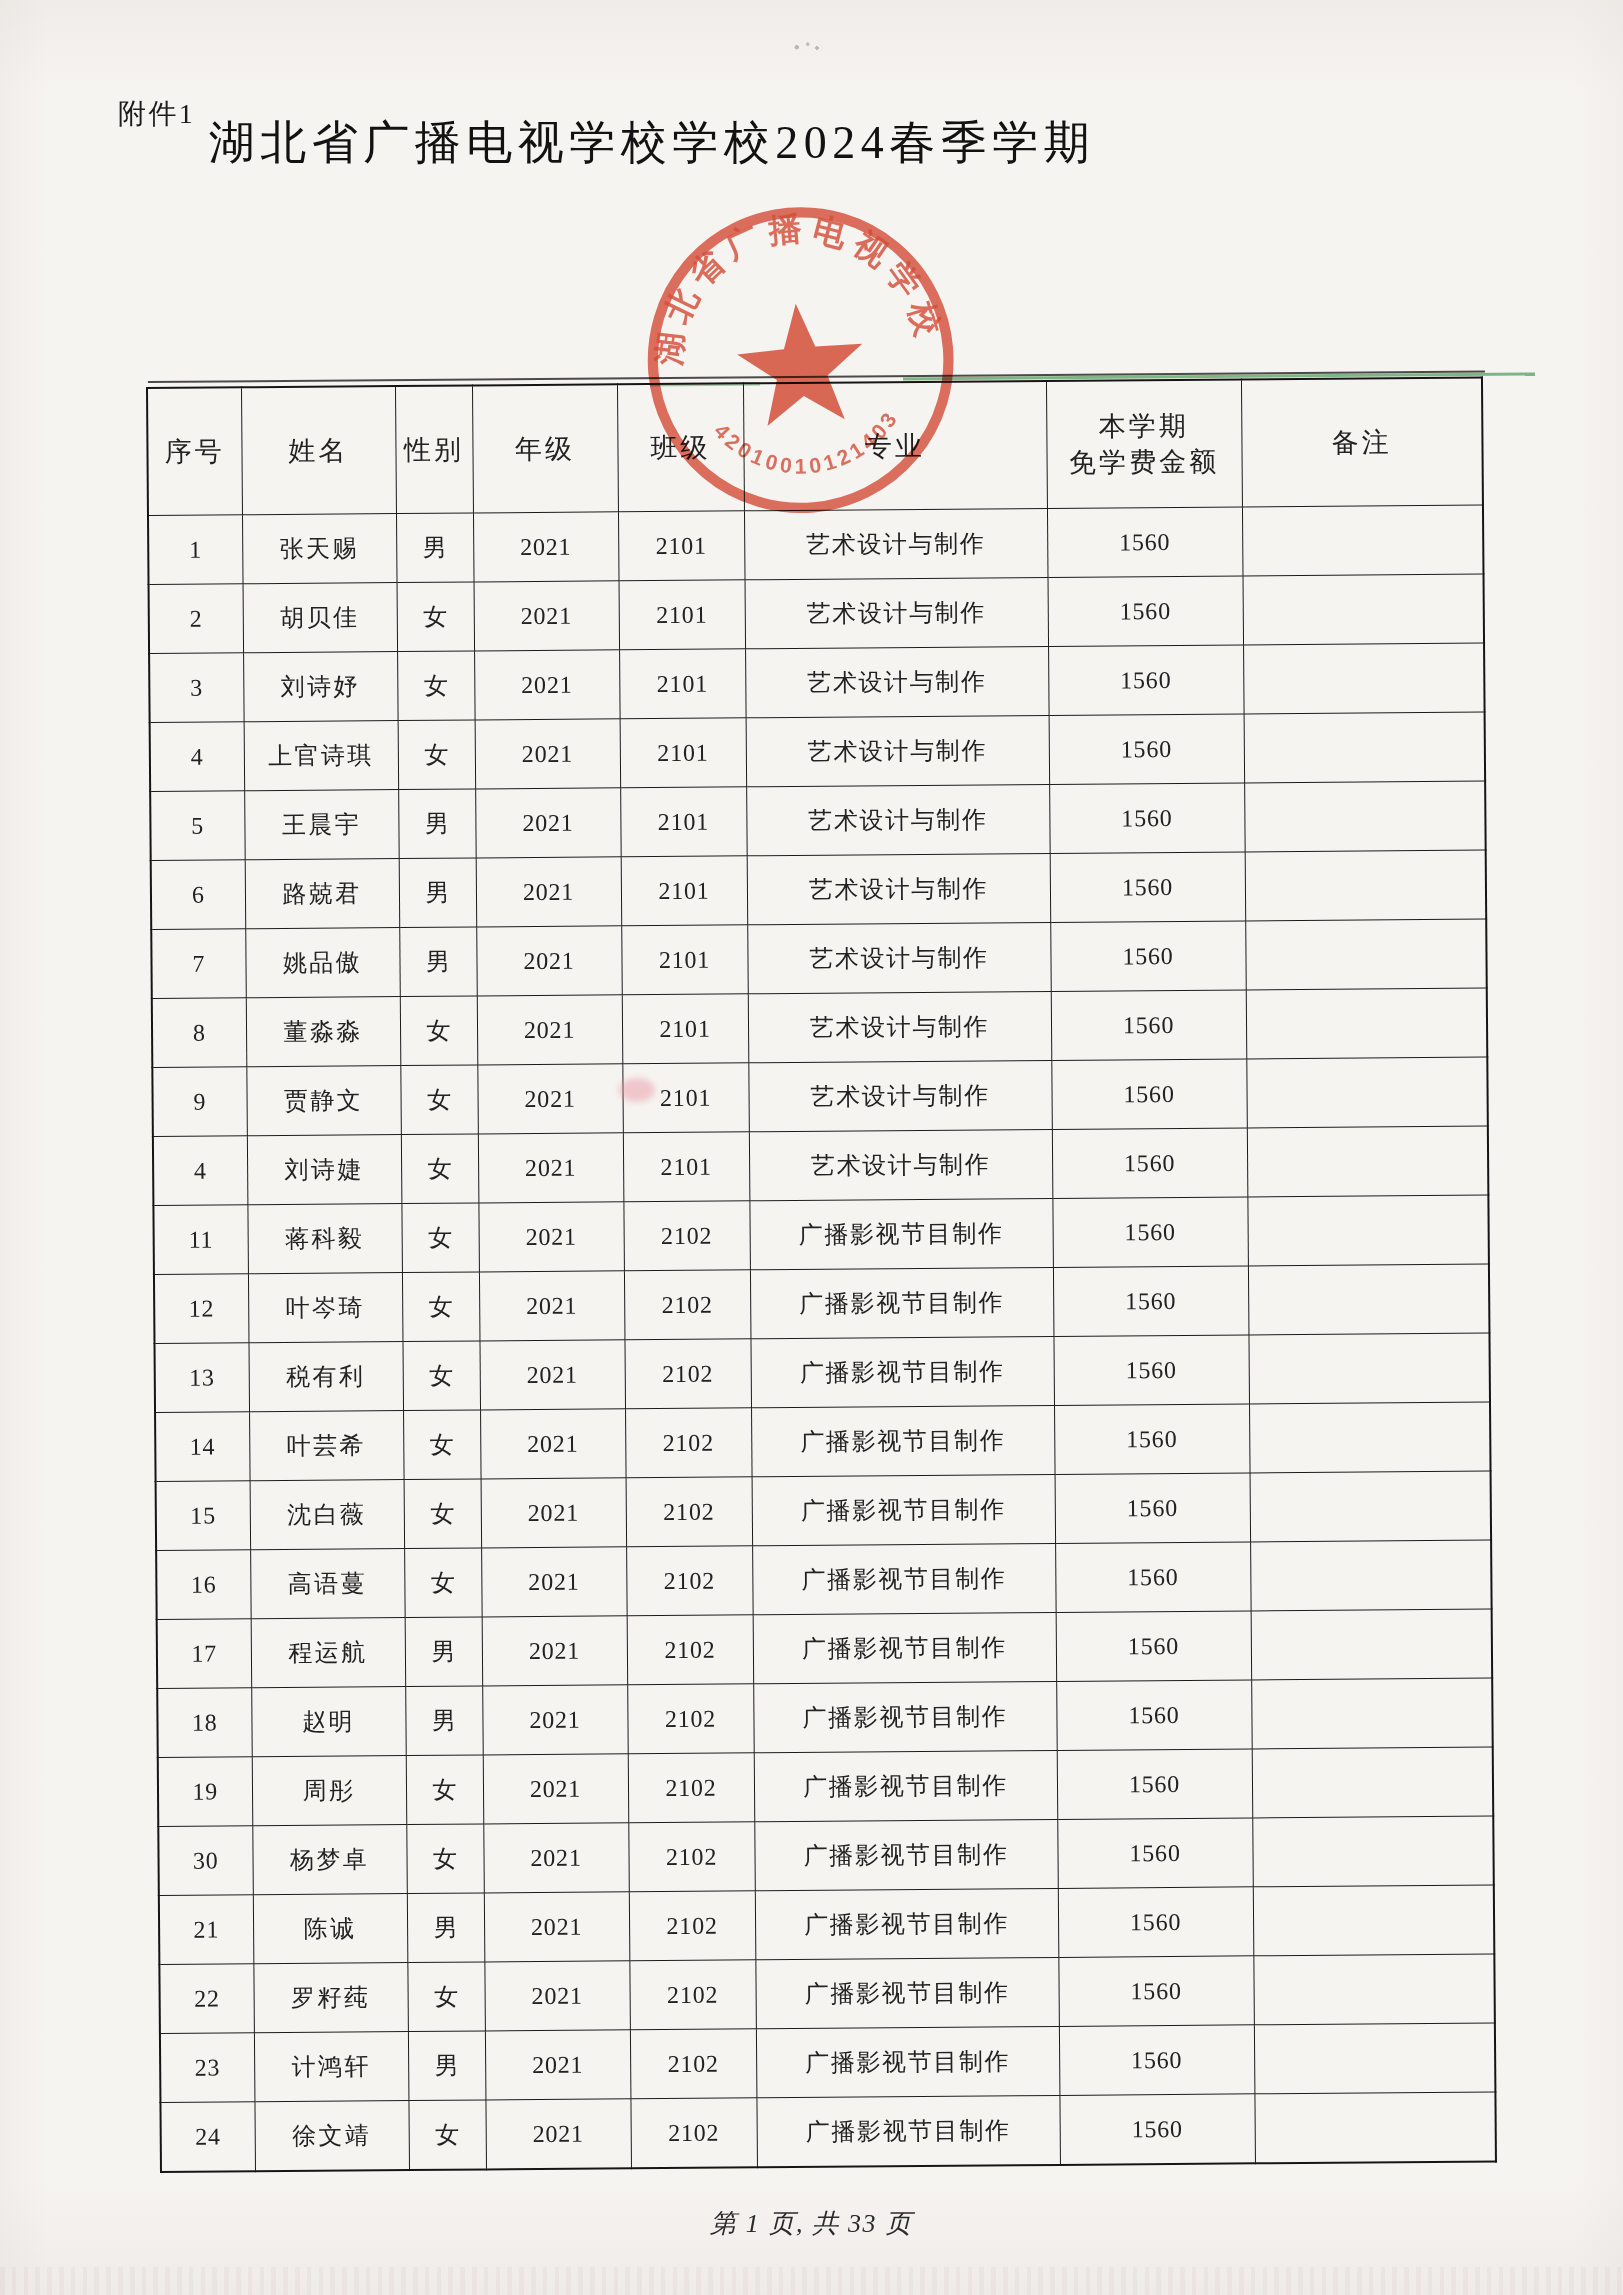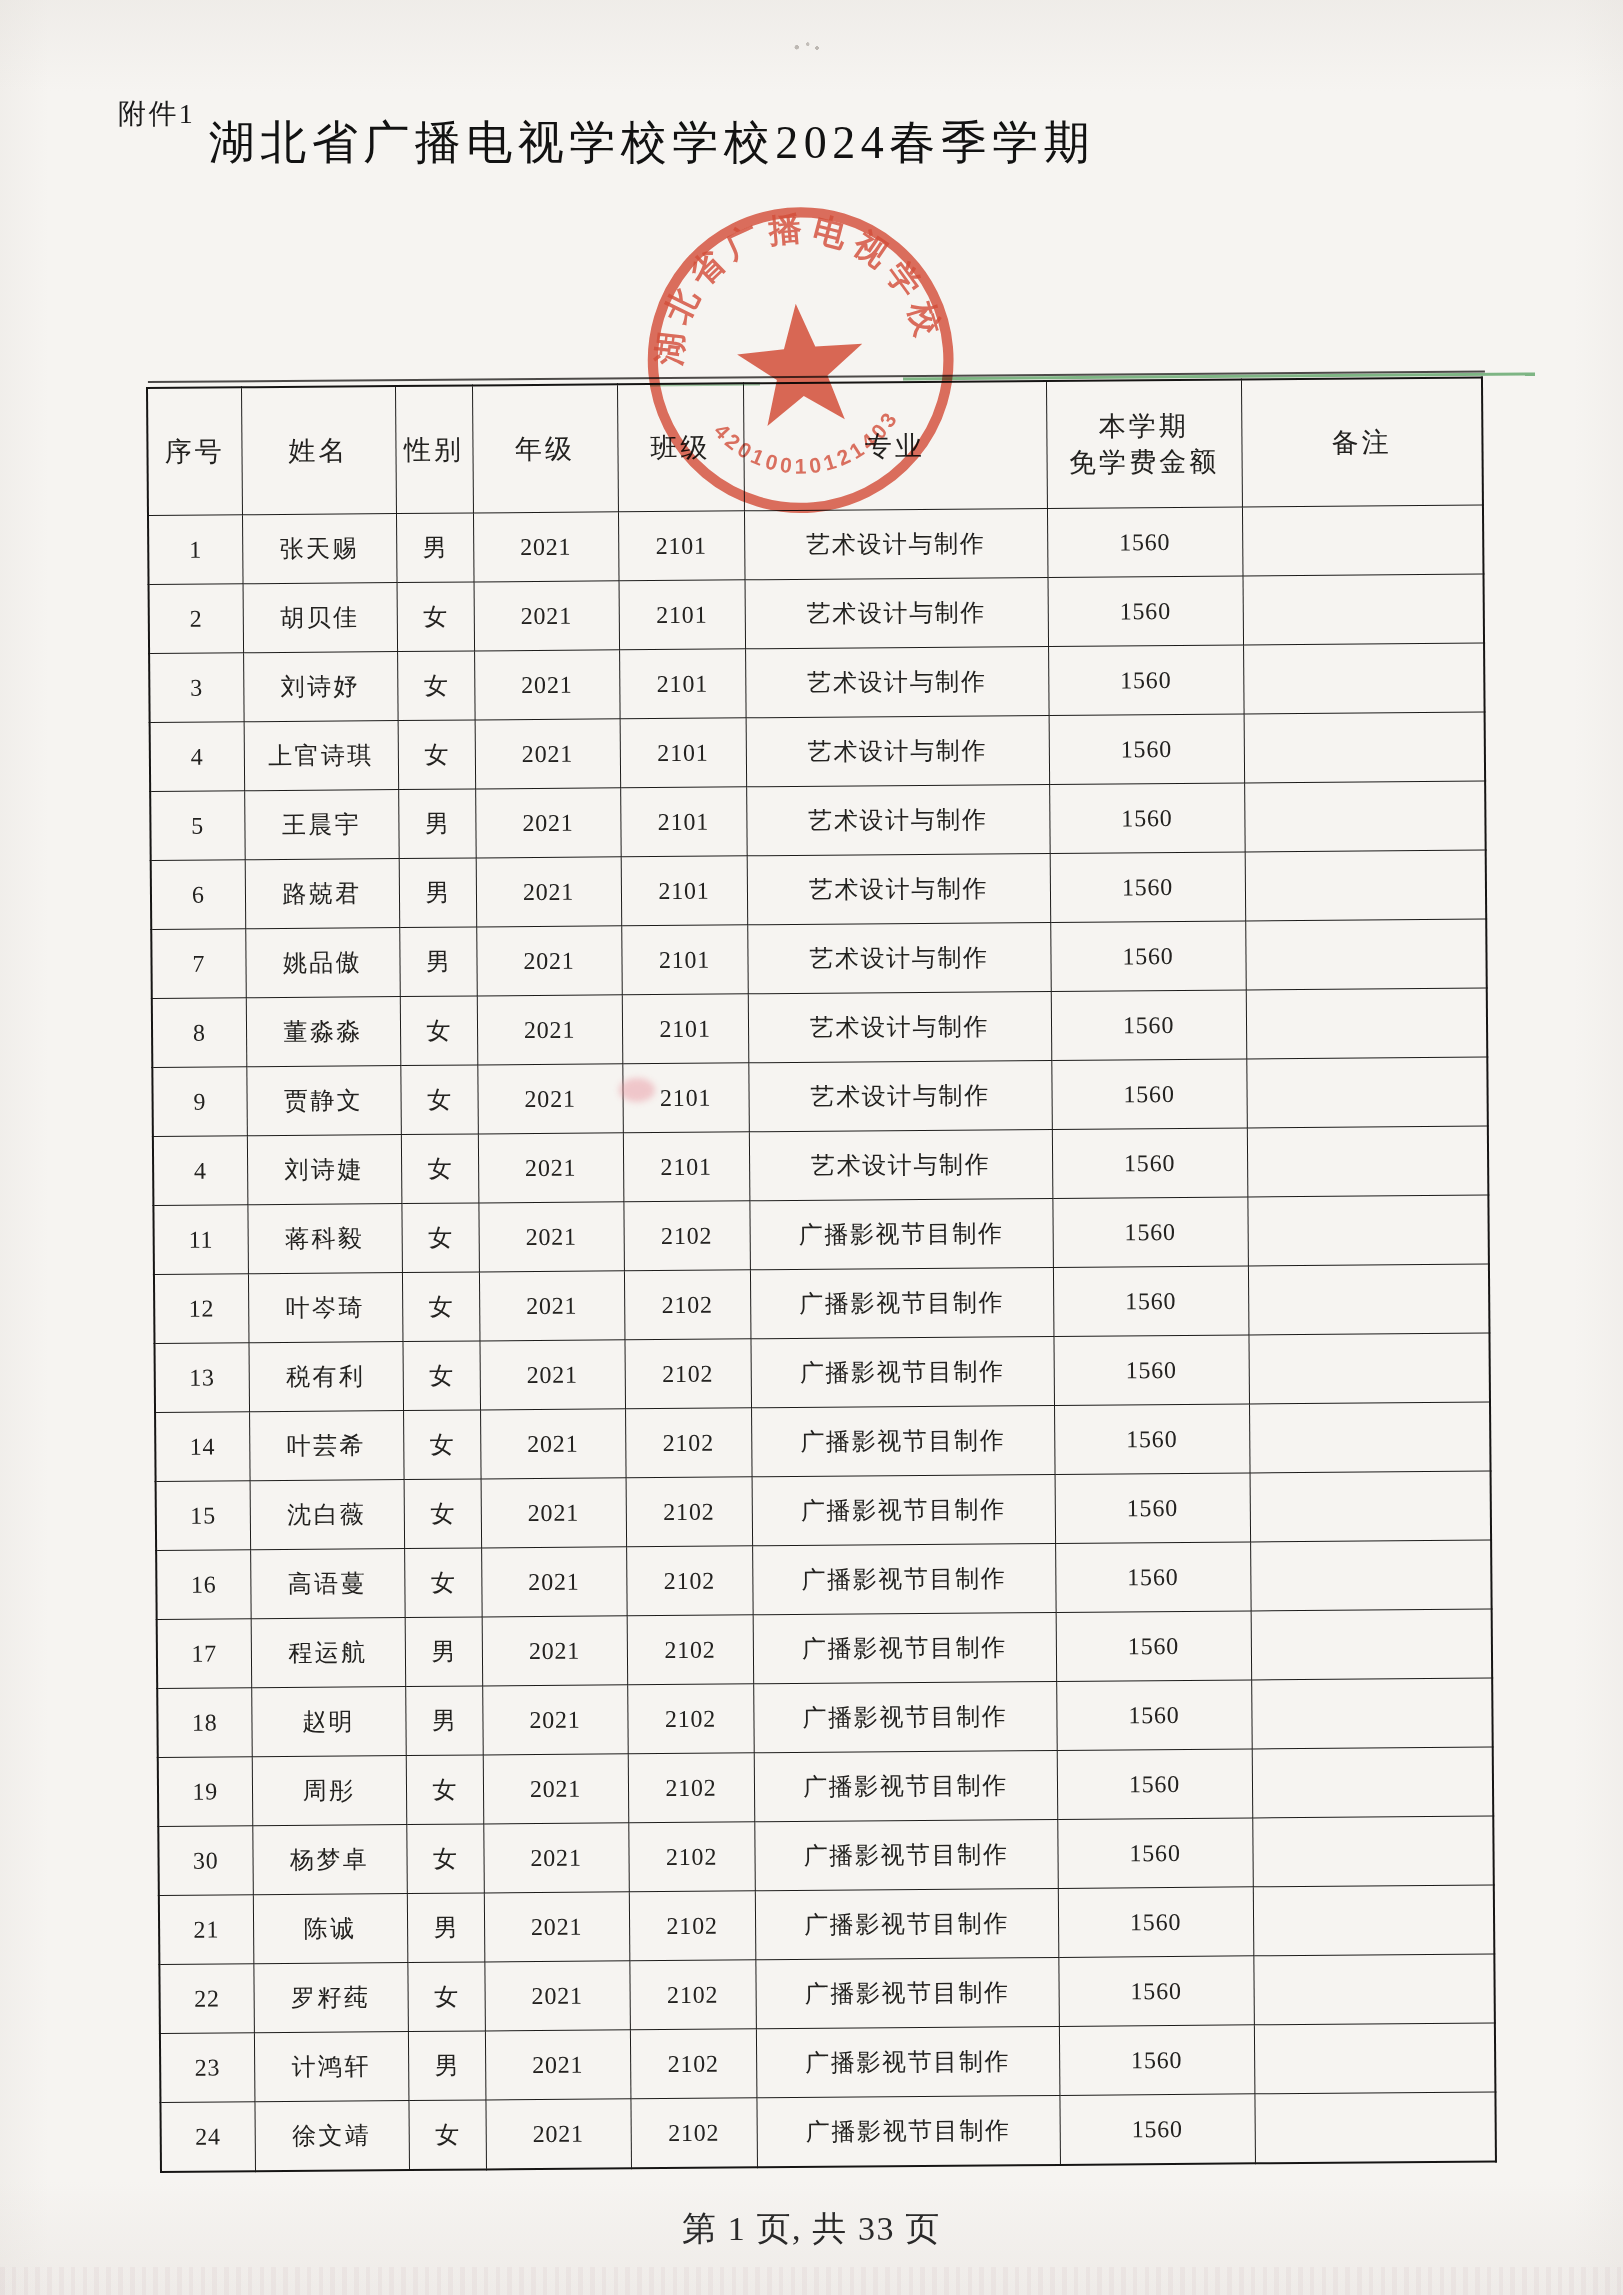--- a/index.html
+++ b/index.html
@@ -88,21 +88,21 @@
   .top-specks{
     position:absolute;left:792px;top:41px;width:31px;height:11px;opacity:.6;
     background:
       radial-gradient(circle at 4.7px 6.3px, #9a948e 2px, rgba(0,0,0,0) 2.4px),
       radial-gradient(circle at 15.7px 3.1px, #a49e98 1.6px, rgba(0,0,0,0) 2px),
       radial-gradient(circle at 25px 7px, #9a948e 1.6px, rgba(0,0,0,0) 2px);
   }
 
   .footer{
     position:absolute;left:0;top:2206px;width:1623px;
-    text-align:center;font-size:34px;letter-spacing:1.6px;color:#2a2a2a;
+    text-align:center;font-size:26px;letter-spacing:1.6px;color:#2a2a2a;font-style:italic;
   }
 </style>
 </head>
 <body>
 
 <div class="scan-overlay" data-name="scan-overlay"></div>
 <div class="top-specks" data-name="scan-speck-artifact"></div>
 
 <div class="attachment" data-name="attachment-label">附件1</div>
 

